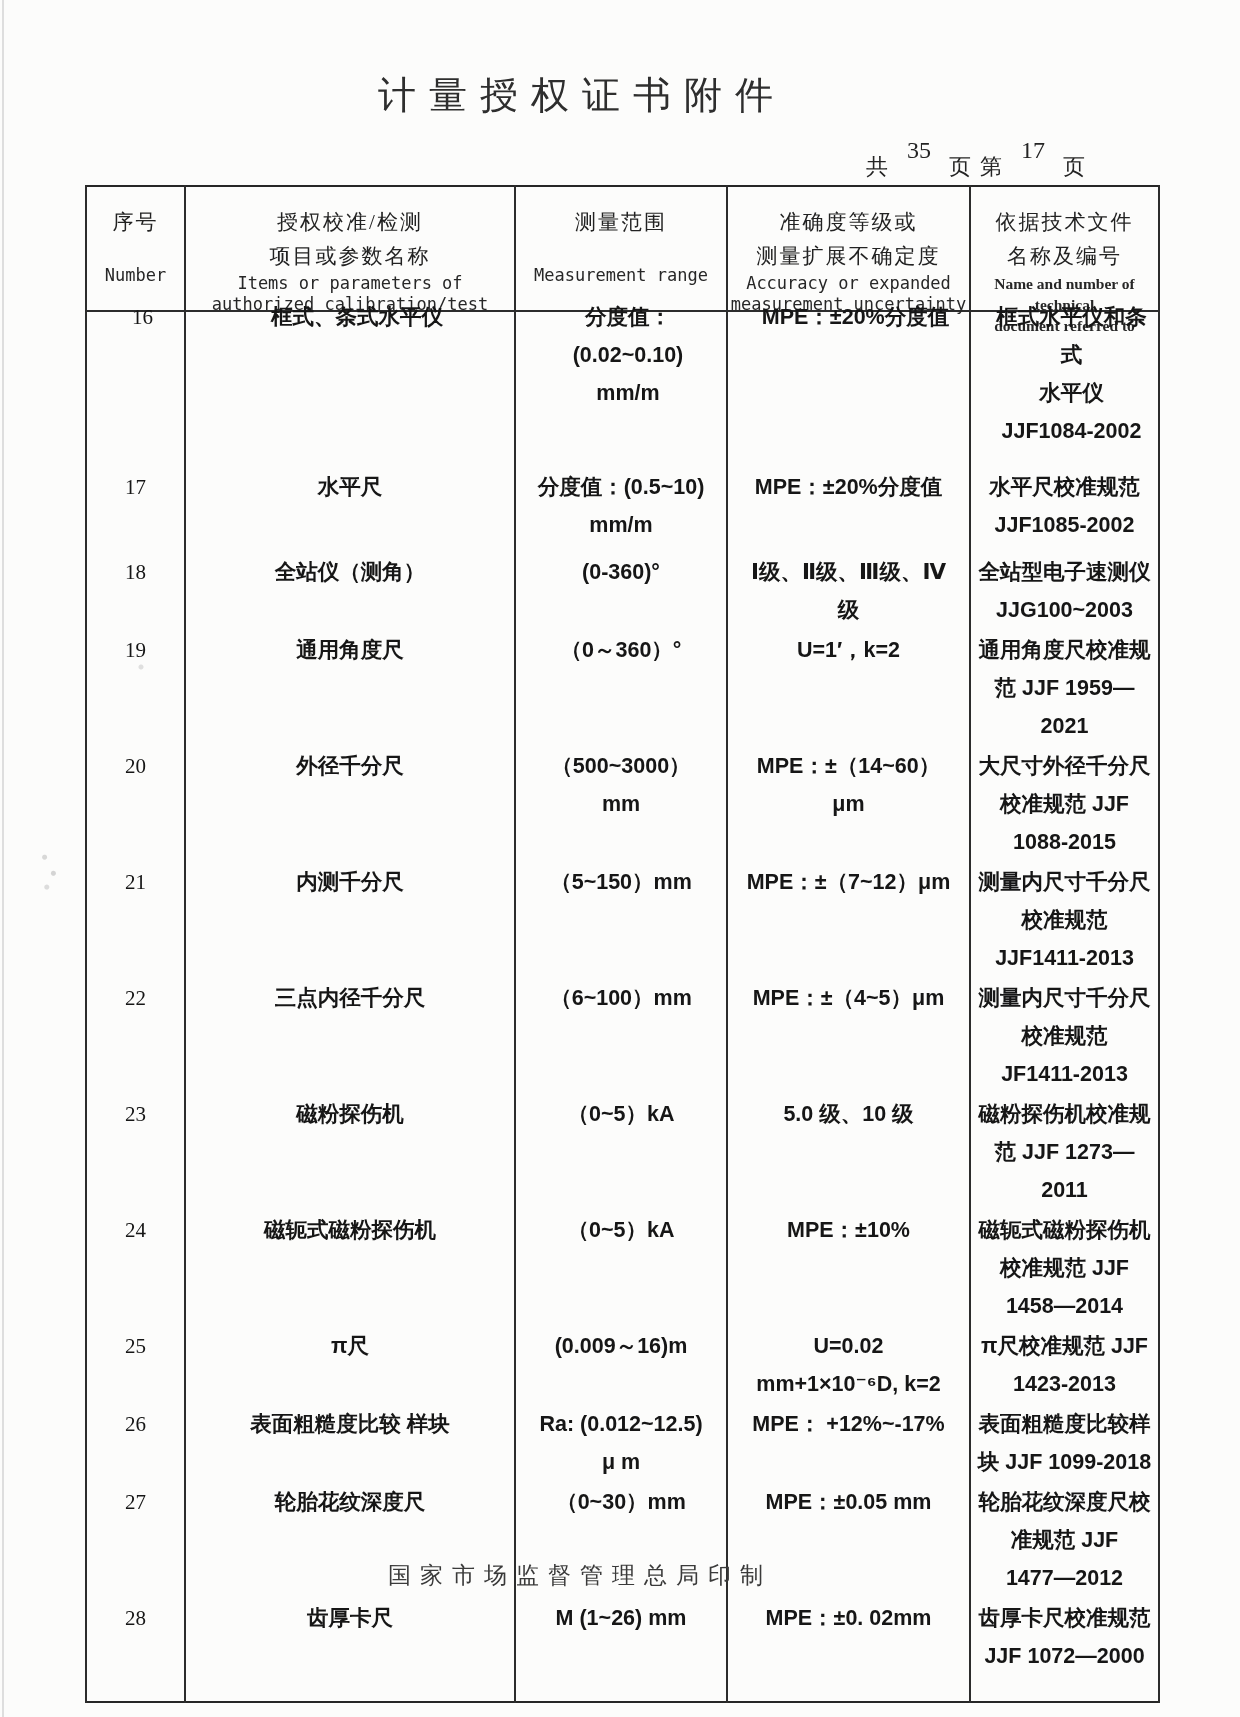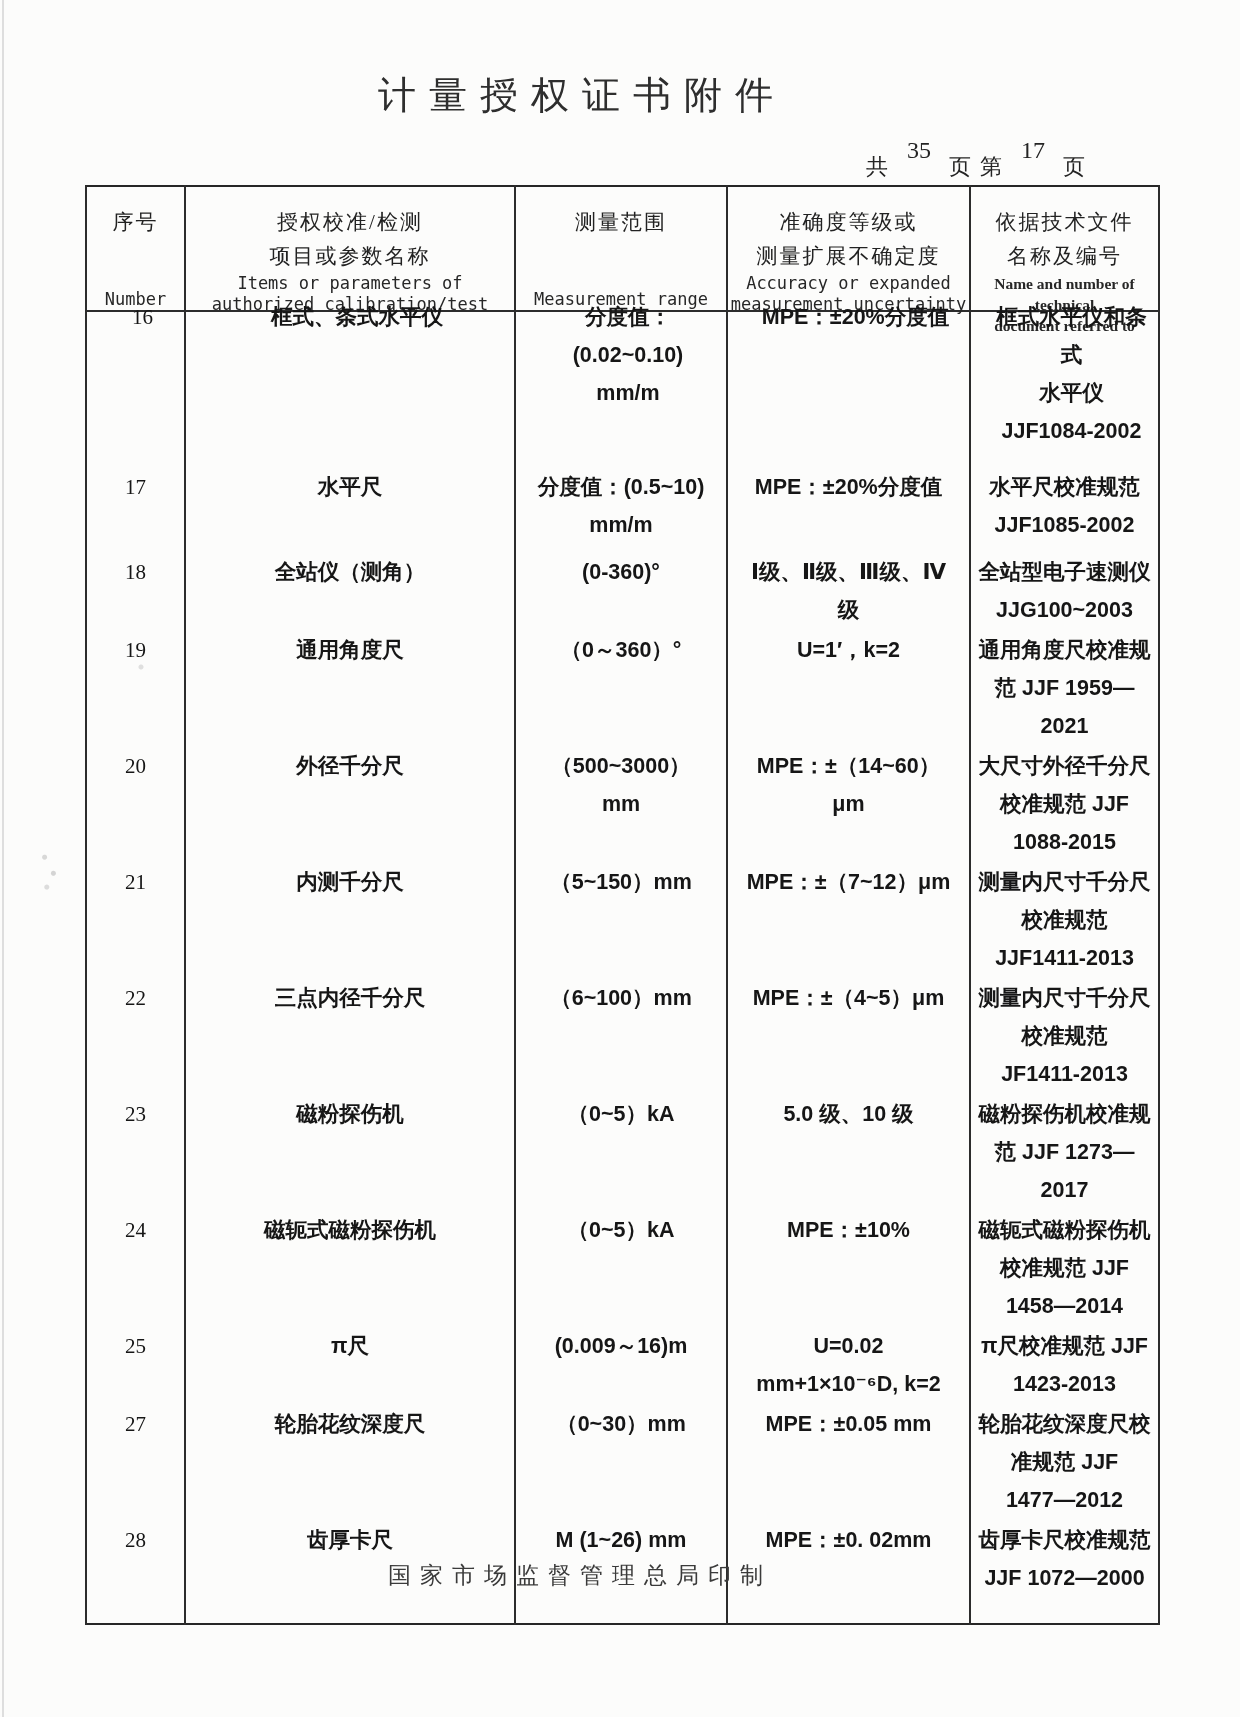--- a/index.html
+++ b/index.html
@@ -42,21 +42,21 @@
   table{
     border-collapse:collapse;table-layout:fixed;width:1073px;
     border:2.5px solid #262626;
   }
   th,td{border-left:2px solid #2c2c2c;border-right:2px solid #2c2c2c;padding:0;}
   th{border-bottom:2px solid #2c2c2c;vertical-align:top;}
   td{vertical-align:top;}
 
   .hcell{
     display:flex;flex-direction:column;justify-content:space-between;
-    height:123px;box-sizing:border-box;padding:18px 2px 0;
+    height:123px;box-sizing:border-box;padding:18px 2px 24px;
     text-align:center;
   }
   .hzh{
     font-family:"Liberation Serif","DejaVu Serif",serif;
     font-size:21px;font-weight:500;line-height:34px;
     white-space:pre-line;letter-spacing:2px;color:#222;
   }
   .hen{
     font-family:"DejaVu Sans Mono","Liberation Mono",monospace;
     font-size:17px;font-weight:400;line-height:21px;
@@ -294,21 +294,21 @@
               <div class="cellc">磁粉探伤机</div>
             </td>
           <td>
               <div class="cellc">（0~5）kA</div>
             </td>
           <td>
               <div class="cellc">5.0 级、10 级</div>
             </td>
           <td>
               <div class="cellc">磁粉探伤机校准规
-范 JJF 1273—2017</div>
+范 JJF 1273—2011</div>
             </td>
         </tr>
         <tr style="height:110px">
           <td class="num">
               <div class="cellc">24</div>
             </td>
           <td>
               <div class="cellc">磁轭式磁粉探伤机</div>
             </td>
           <td>
@@ -335,20 +335,39 @@
             </td>
           <td>
               <div class="cellc">U=0.02
 mm+1×10⁻⁶D, k=2</div>
             </td>
           <td>
               <div class="cellc">π尺校准规范 JJF
 1423-2013</div>
             </td>
         </tr>
+        <tr style="height:75px">
+          <td class="num">
+              <div class="cellc">26</div>
+            </td>
+          <td>
+              <div class="cellc">表面粗糙度比较 样块</div>
+            </td>
+          <td>
+              <div class="cellc">Ra: (0.012~12.5)
+μ m</div>
+            </td>
+          <td>
+              <div class="cellc">MPE： +12%~-17%</div>
+            </td>
+          <td>
+              <div class="cellc">表面粗糙度比较样
+块 JJF 1099-2018</div>
+            </td>
+        </tr>
         <tr style="height:110px">
           <td class="num">
               <div class="cellc">27</div>
             </td>
           <td>
               <div class="cellc">轮胎花纹深度尺</div>
             </td>
           <td>
               <div class="cellc">（0~30）mm</div>
             </td>

